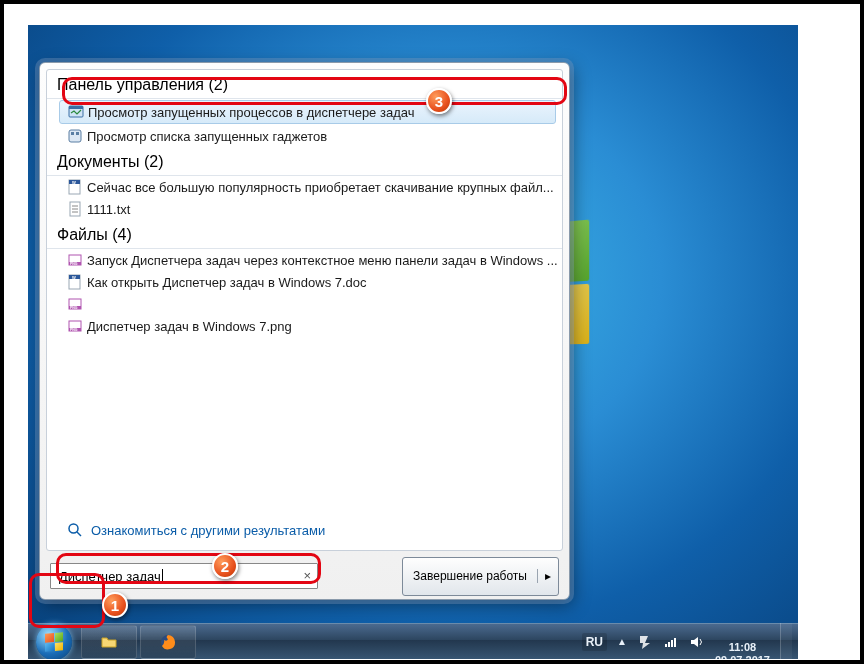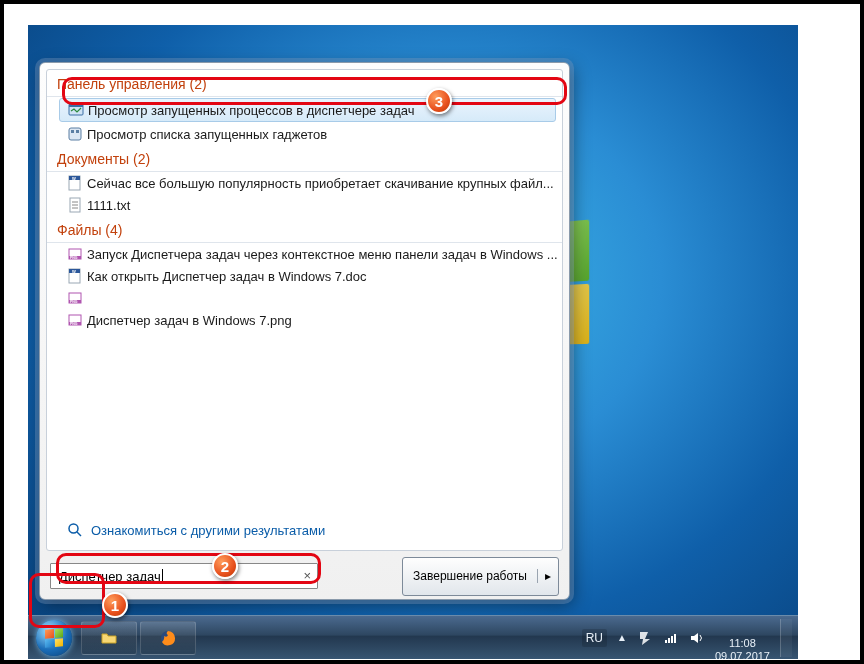--- a/index.html
+++ b/index.html
@@ -8,42 +8,42 @@
 .desktop { position: absolute; left: 28px; top: 25px; right: 66px; bottom: 5px; background: radial-gradient(ellipse at 55% 40%, #3cb6e8 0%, #2a8dd4 35%, #0f5fa9 65%, #083f78 100%); overflow: hidden; }
 .win-logo { position: absolute; left: 440px; top: 200px; width: 120px; height: 120px; opacity: 0.9; }
 .win-logo .flag { width: 100%; height: 100%; display: grid; grid-template-columns: 1fr 1fr; grid-template-rows: 1fr 1fr; gap: 3px; transform: perspective(300px) rotateY(-10deg) skewY(-3deg); }
 .win-logo .q { border-radius: 2px; filter: blur(0.5px); }
 .q.r { background: linear-gradient(135deg,#ff9a56,#e8511e); }
 .q.g { background: linear-gradient(135deg,#a8e05f,#5aa617); }
 .q.b { background: linear-gradient(135deg,#5ab9f0,#1a75c2); }
 .q.y { background: linear-gradient(135deg,#ffe066,#f0b400); }
 .start-menu { position: absolute; left: 11px; top: 37px; width: 531px; height: 538px; background: linear-gradient(#fdfdfd,#f0f0f0); border: 1px solid #8a9aab; border-radius: 6px; box-shadow: 0 0 0 4px rgba(130,155,190,0.35), 3px 5px 18px rgba(0,0,0,0.45); }
 .sm-inner { position: absolute; inset: 6px 6px 48px 6px; background: #fff; border: 1px solid #c8d0da; border-radius: 3px; overflow: hidden; }
-.group-header { font-size: 14px; color: #c2410c; border-bottom: 1px solid #dfe5ec; padding: 6px 10px 4px; }
+.group-header { font-size: 16px; color: #000000; border-bottom: 1px solid #dfe5ec; padding: 6px 10px 4px; }
 .result-item { display: flex; align-items: center; gap: 4px; padding: 3px 10px 3px 20px; font-size: 13px; color: #1a1a1a; white-space: nowrap; overflow: hidden; text-overflow: ellipsis; }
 .result-item.first-selected { background: linear-gradient(#eaf4fd,#d6eaf9); border: 1px solid #a8cbe8; border-radius: 3px; margin: 1px 6px 1px 12px; padding-left: 8px; }
 .icon { width: 16px; height: 16px; flex: 0 0 16px; display: inline-flex; align-items: center; justify-content: center; }
 .icon svg { width: 16px; height: 16px; }
 .see-more { display: flex; align-items: center; gap: 8px; font-size: 13px; color: #0a5ca8; padding: 6px 10px 6px 20px; cursor: pointer; }
 .see-more .icon { color: #0a5ca8; }
 .bottom-row { position: absolute; left: 10px; right: 10px; bottom: 8px; height: 30px; display: flex; align-items: center; gap: 8px; }
 .search-box { position: relative; flex: 0 0 268px; height: 26px; border: 1px solid #888; border-radius: 1px; background: #fff; display: flex; align-items: center; padding: 0 24px 0 8px; font-size: 13px; }
 .search-box .clear-x { position: absolute; right: 6px; top: 4px; font-size: 13px; color: #555; cursor: pointer; }
 .shutdown-btn { margin-left: auto; height: 39px; display: flex; align-items: center; border: 1px solid #7d8a99; border-radius: 3px; background: linear-gradient(#fefefe,#e1e6eb); font-size: 12px; overflow: hidden; }
 .shutdown-btn .lbl { padding: 0 10px; }
 .shutdown-btn .arrow { border-left: 1px solid #9aa4b0; padding: 0 7px; }
 .hl-red { position: absolute; border: 3px solid #e30613; border-radius: 10px; pointer-events: none; }
 .hl1 { left: 29px; top: 573px; width: 76px; height: 55px; }
 .hl2 { left: 56px; top: 553px; width: 265px; height: 31px; }
 .hl3 { left: 62px; top: 77px; width: 505px; height: 28px; }
 .badge { position: absolute; width: 26px; height: 26px; border-radius: 50%; background: radial-gradient(circle at 35% 30%, #ff9d5c, #e8511e 60%, #b43400); border: 2px solid #fff; color: #fff; font-weight: bold; font-size: 15px; display: flex; align-items: center; justify-content: center; box-shadow: 1px 2px 4px rgba(0,0,0,0.5); }
 .b1 { left: 102px; top: 592px; }
 .b2 { left: 212px; top: 553px; }
 .b3 { left: 426px; top: 88px; }
-.taskbar { position: absolute; left: 0; right: 0; bottom: 0; height: 44px; background: linear-gradient(#4b6a8f 0%, #2d4660 45%, #22374e 46%, #375572 100%); border-top: 1px solid #6a8bab; display: flex; align-items: center; }
+.taskbar { position: absolute; left: 0; right: 0; bottom: 0; height: 36px; background: linear-gradient(#4b6a8f 0%, #2d4660 45%, #22374e 46%, #375572 100%); border-top: 1px solid #6a8bab; display: flex; align-items: center; font-weight: bold; }
 .start-orb { width: 48px; height: 38px; margin-left: 2px; display: flex; align-items: center; justify-content: center; }
 .start-orb .orb { width: 36px; height: 36px; border-radius: 50%; background: radial-gradient(circle at 35% 30%, #9fe0ff, #1a6db8 55%, #0a3e74); box-shadow: 0 0 6px rgba(120,200,255,0.8); display: flex; align-items: center; justify-content: center; }
 .start-orb .orb .flag { width: 18px; height: 18px; display: grid; grid-template-columns: 1fr 1fr; grid-template-rows: 1fr 1fr; gap: 1px; transform: skewY(-4deg); }
 .task-btn { width: 56px; height: 34px; margin-left: 3px; border: 1px solid rgba(255,255,255,0.15); border-radius: 3px; background: linear-gradient(rgba(255,255,255,0.15),rgba(0,0,0,0.15)); display: flex; align-items: center; justify-content: center; }
 .tray { margin-left: auto; display: flex; align-items: center; gap: 10px; padding-right: 6px; color: #e8f0f8; font-size: 11px; }
 .tray .lang { background: rgba(0,0,0,0.15); padding: 2px 4px; border-radius: 2px; font-size: 12px; }
 .tray .clock { text-align: center; line-height: 1.15; margin-top: 24px; }
 .tray .show-dt { width: 12px; height: 38px; border-left: 1px solid rgba(255,255,255,0.2); background: rgba(255,255,255,0.05); }
 .tray-icon { width: 16px; height: 16px; }
 </style>

